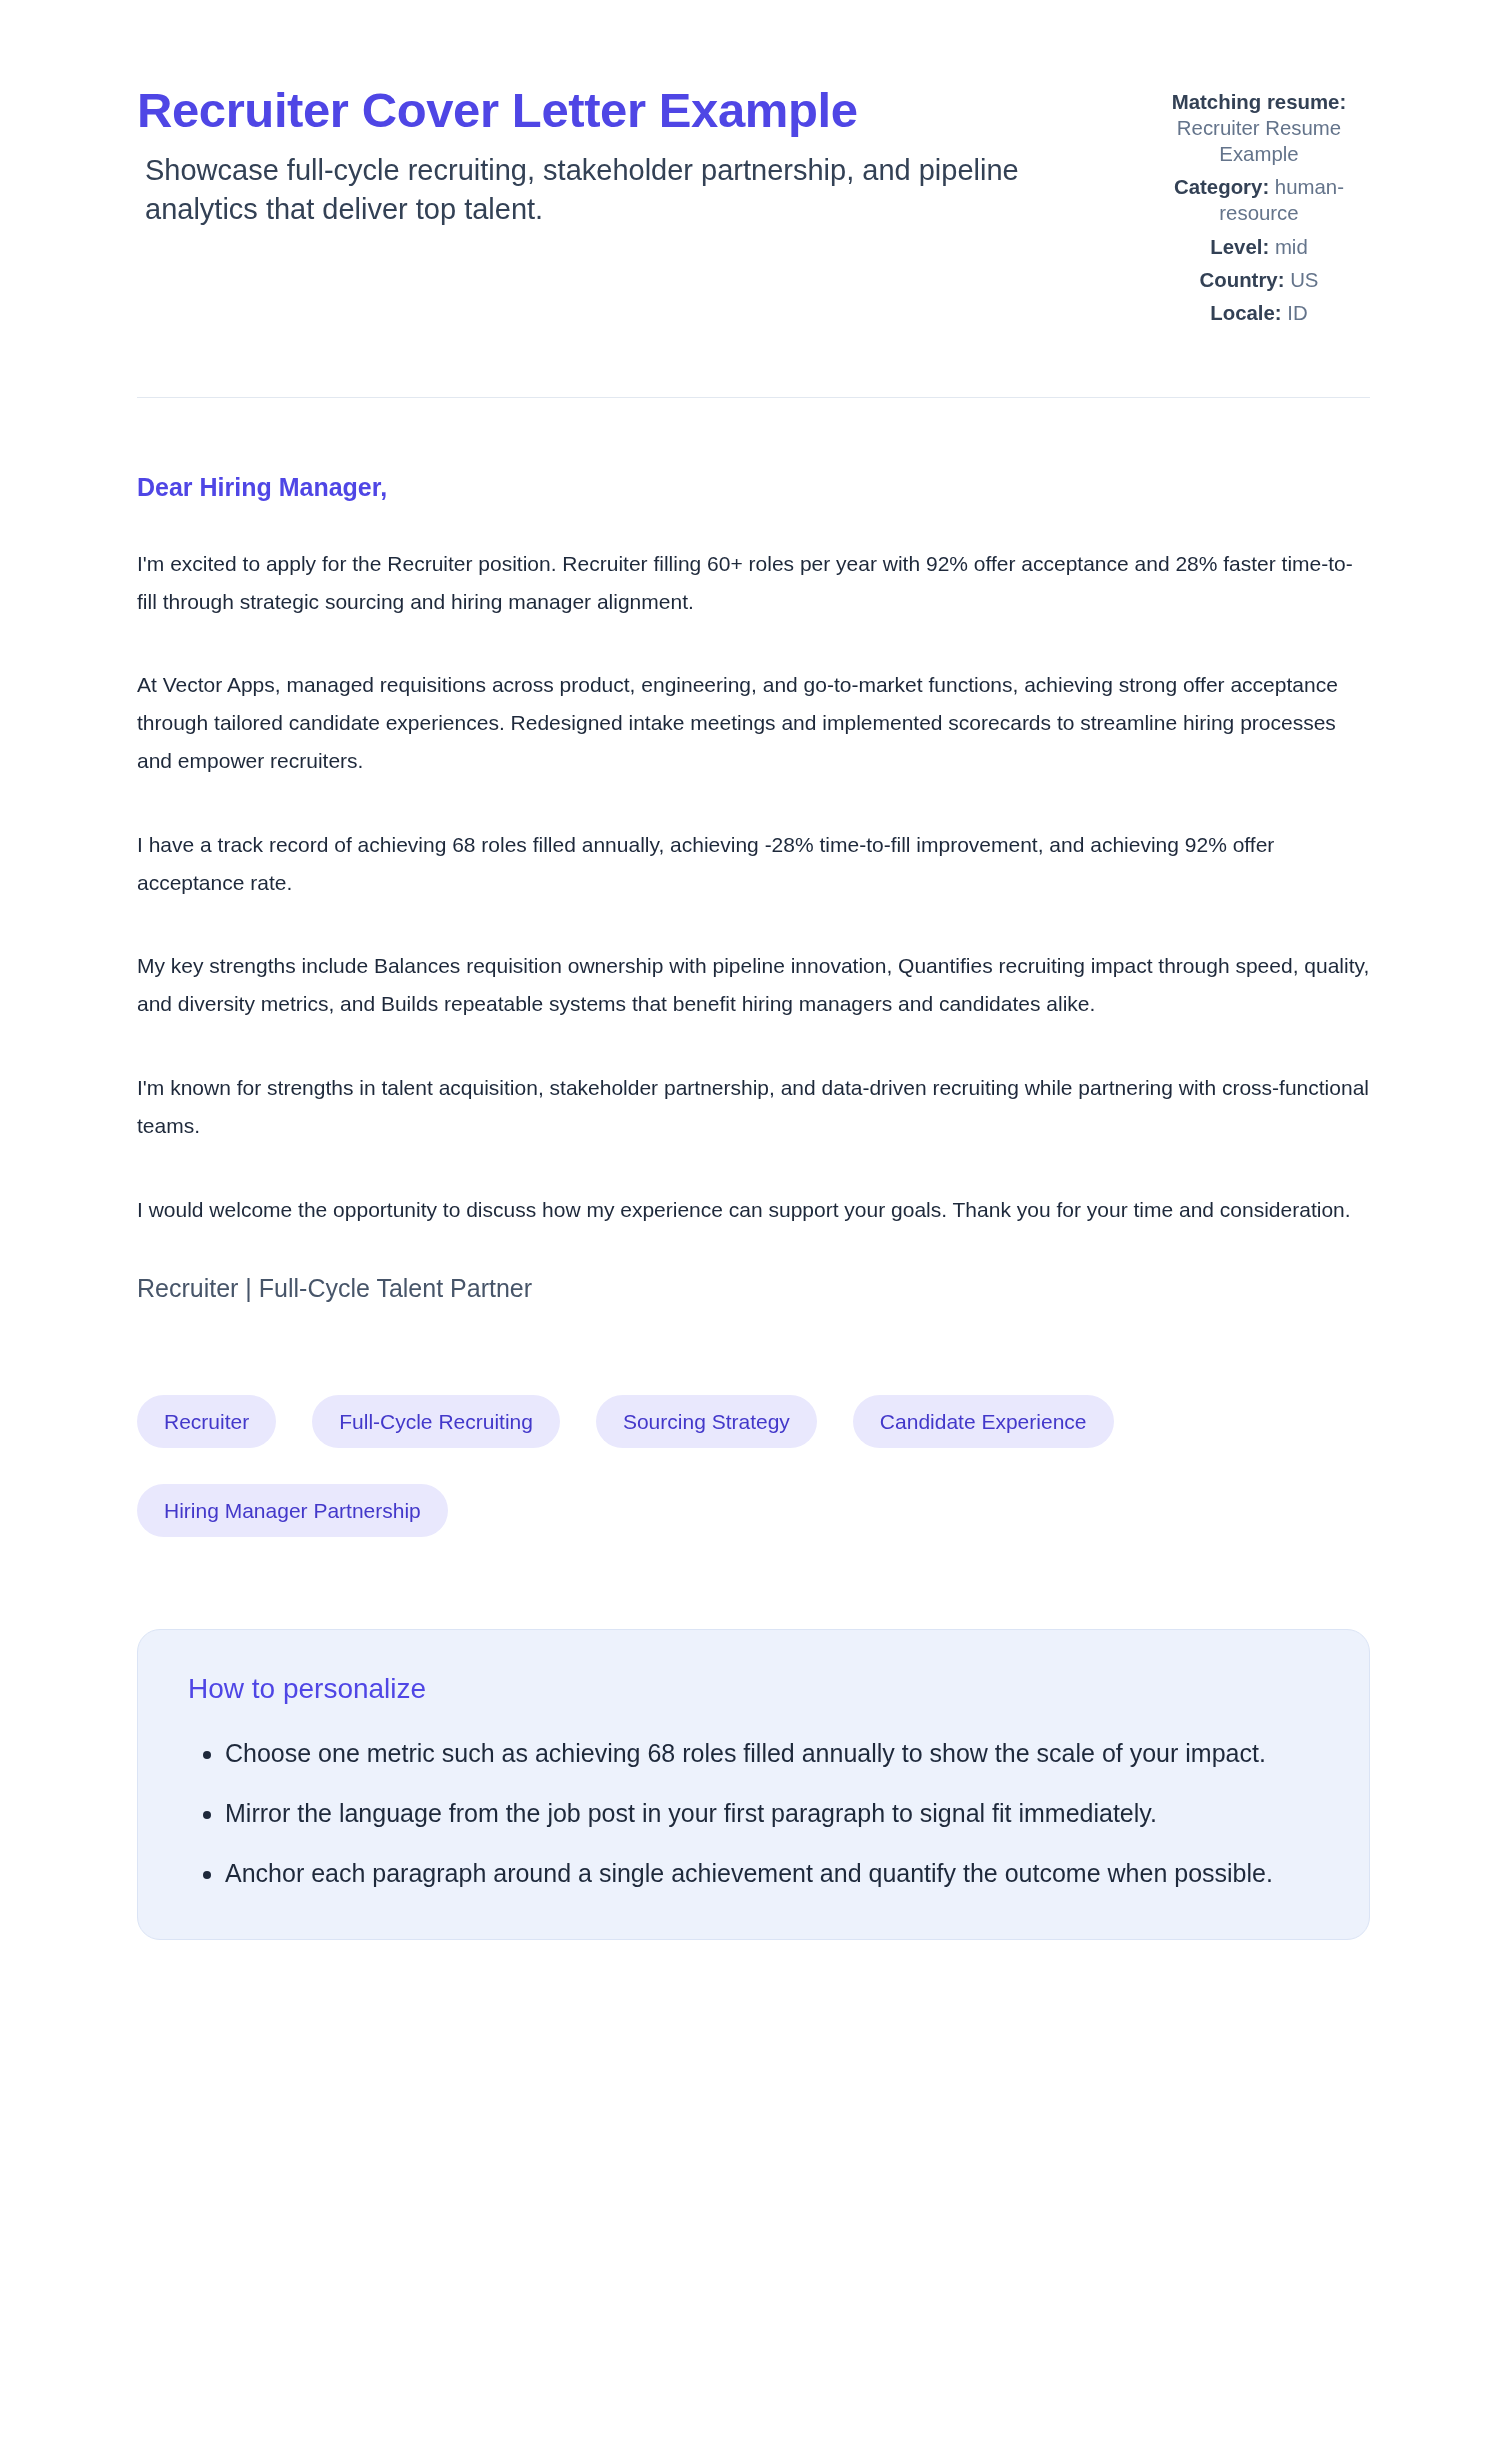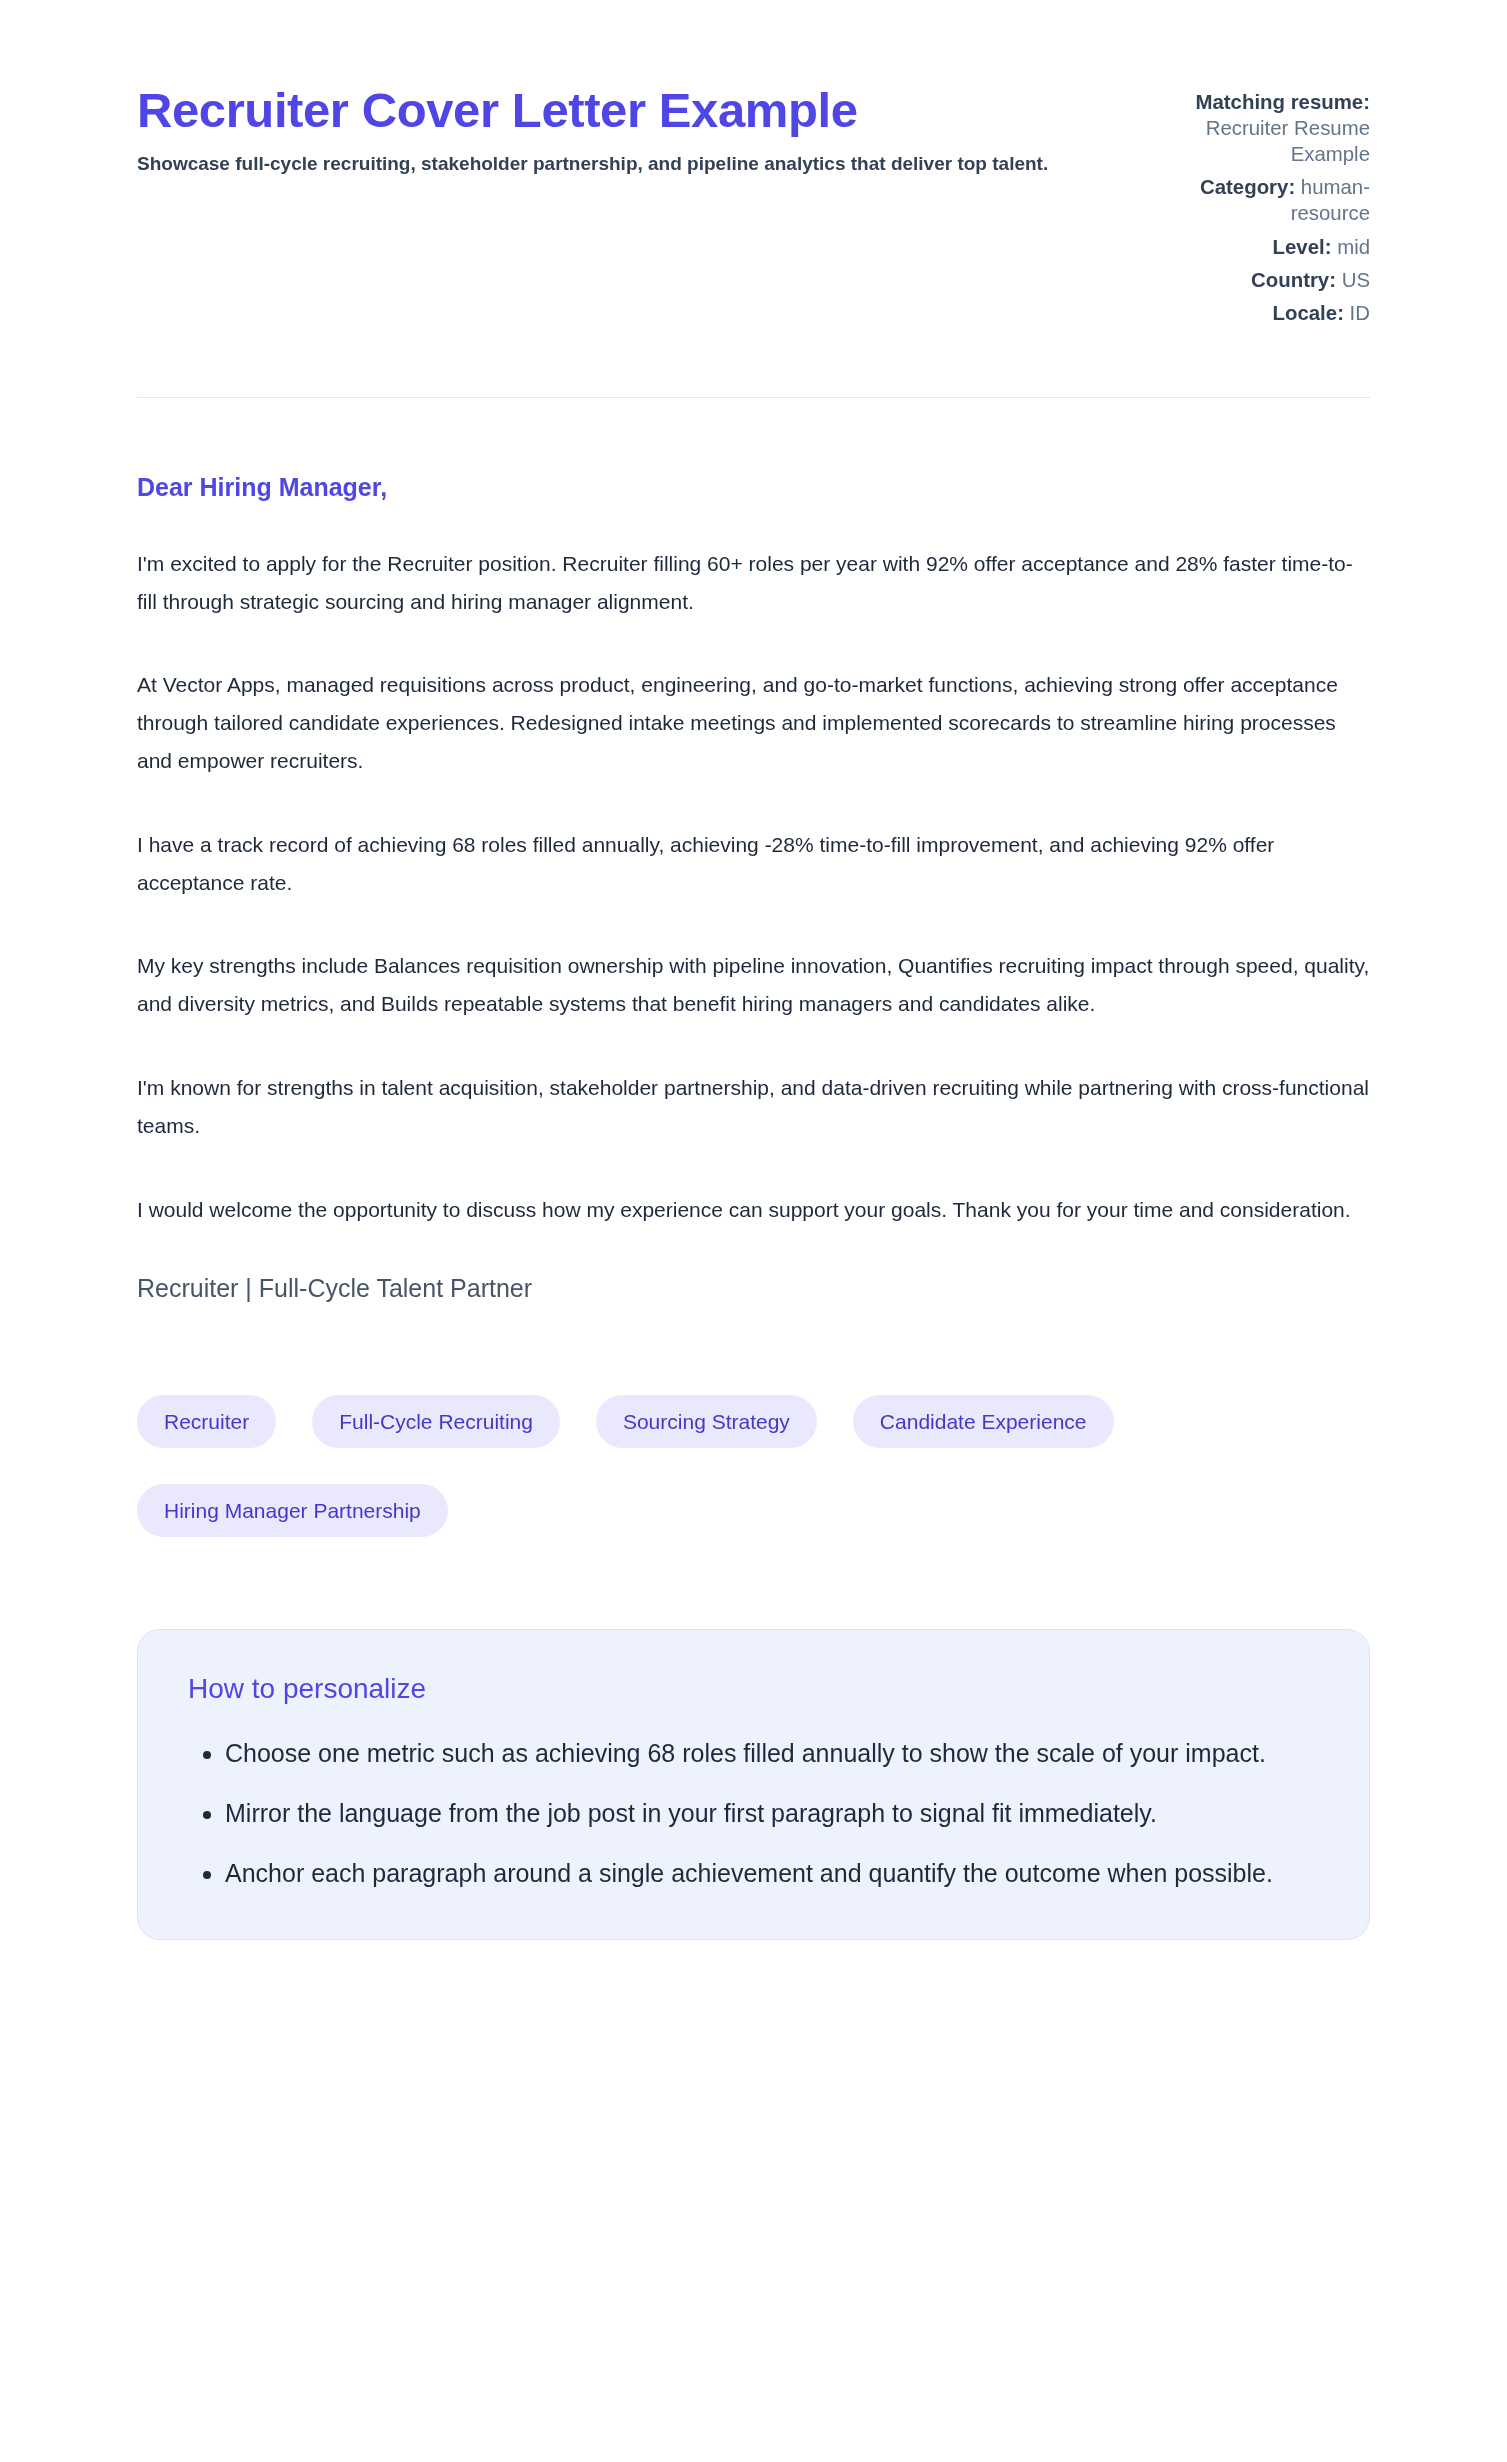--- a/index.html
+++ b/index.html
@@ -26,36 +26,36 @@
   .header-left { max-width: 940px; }
   .title {
     margin: 0 0 12.4px;
     font-size: 49px;
     line-height: 1.15;
     font-weight: 800;
     letter-spacing: -0.4px;
     color: #4f46e5;
   }
   .subtitle {
-    margin: 0;
-    font-size: 19px;
+    margin: 8px;
+    font-size: 29px;
     line-height: 1.35;
-    font-weight: 700;
+    font-weight: 400;
     color: #334155;
   }
   .meta {
     width: 222px;
     flex-shrink: 0;
     padding-top: 7px;
     text-align: right;
     font-size: 20.4px;
     line-height: 1.28;
     color: #64748b;
   }
-  .meta-row { margin-bottom: 7px; }
+  .meta-row { margin-bottom: 7px; text-align: center; }
   .meta-row strong { color: #334155; font-weight: 700; }
 
   .divider {
     border: none;
     border-top: 1.8px solid #e2e8f0;
     margin: 64px 0 75px;
   }
 
   
   .salutation {

